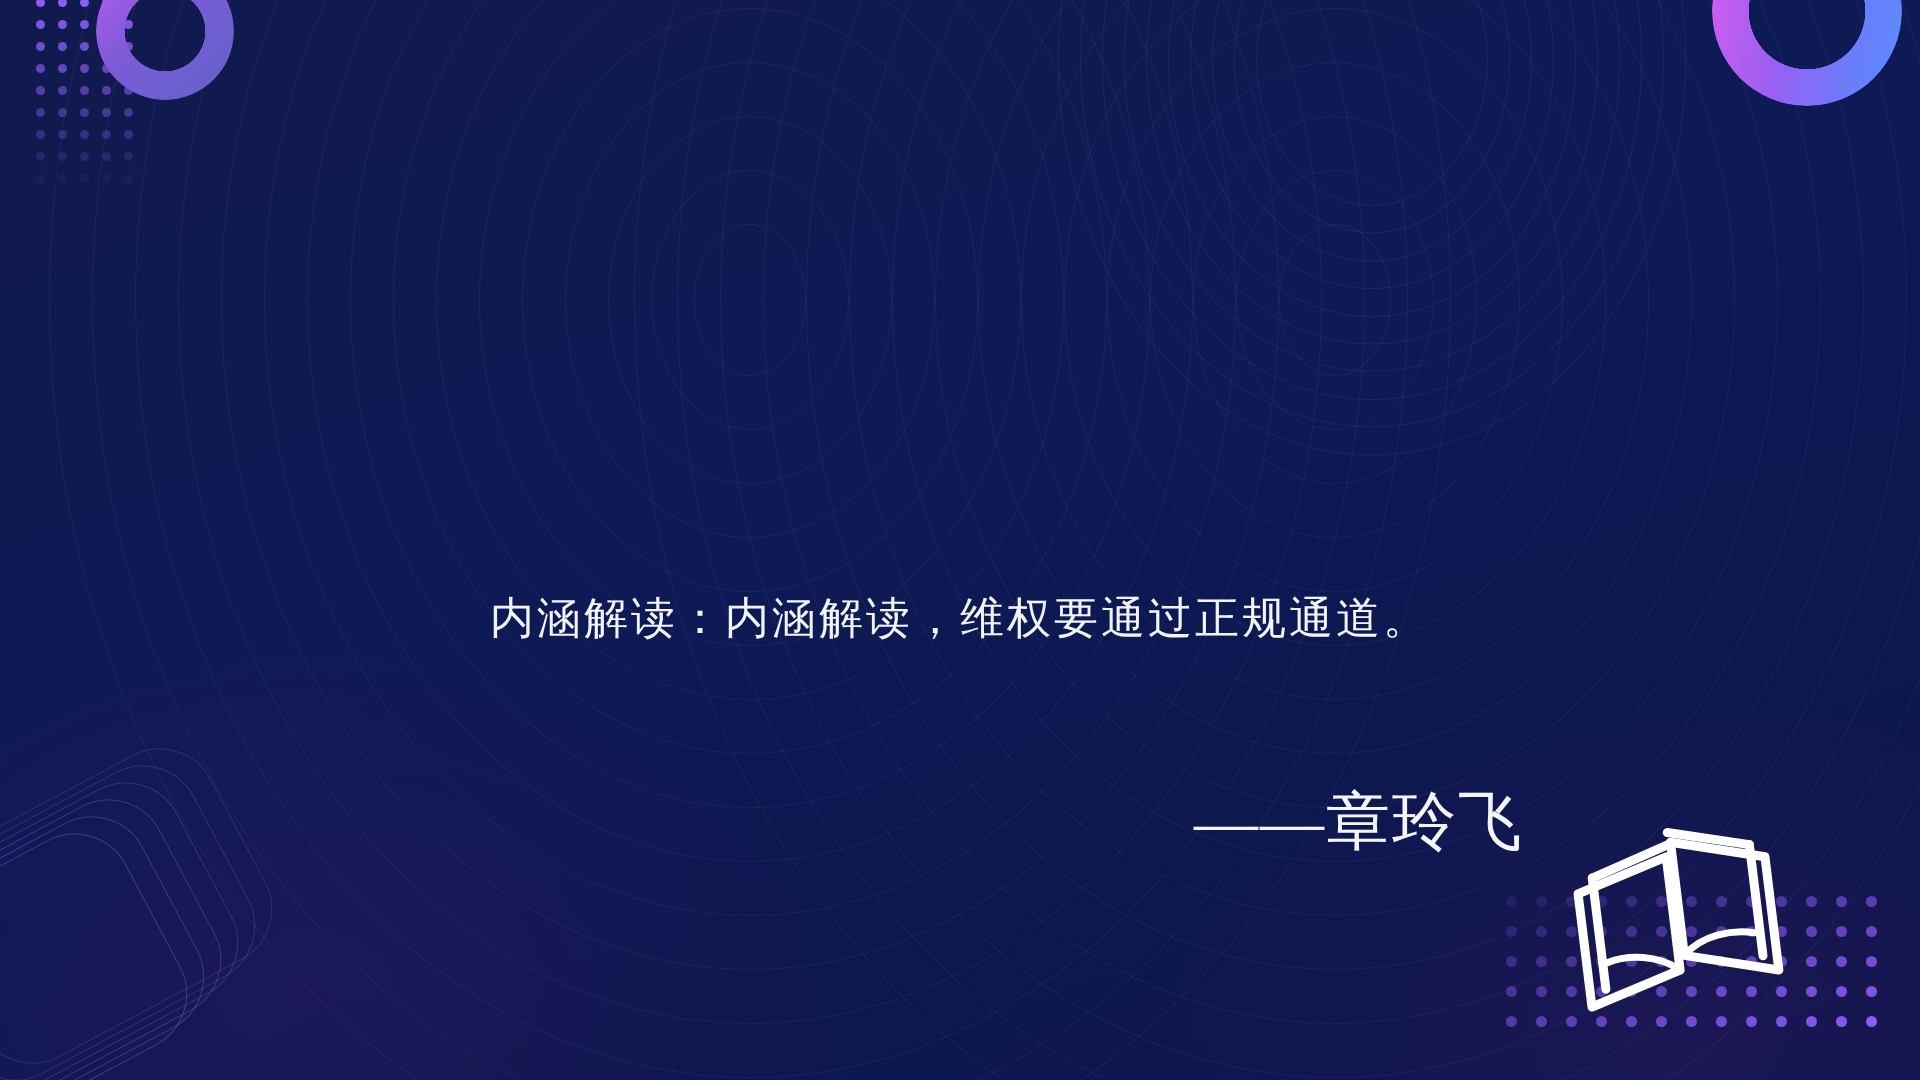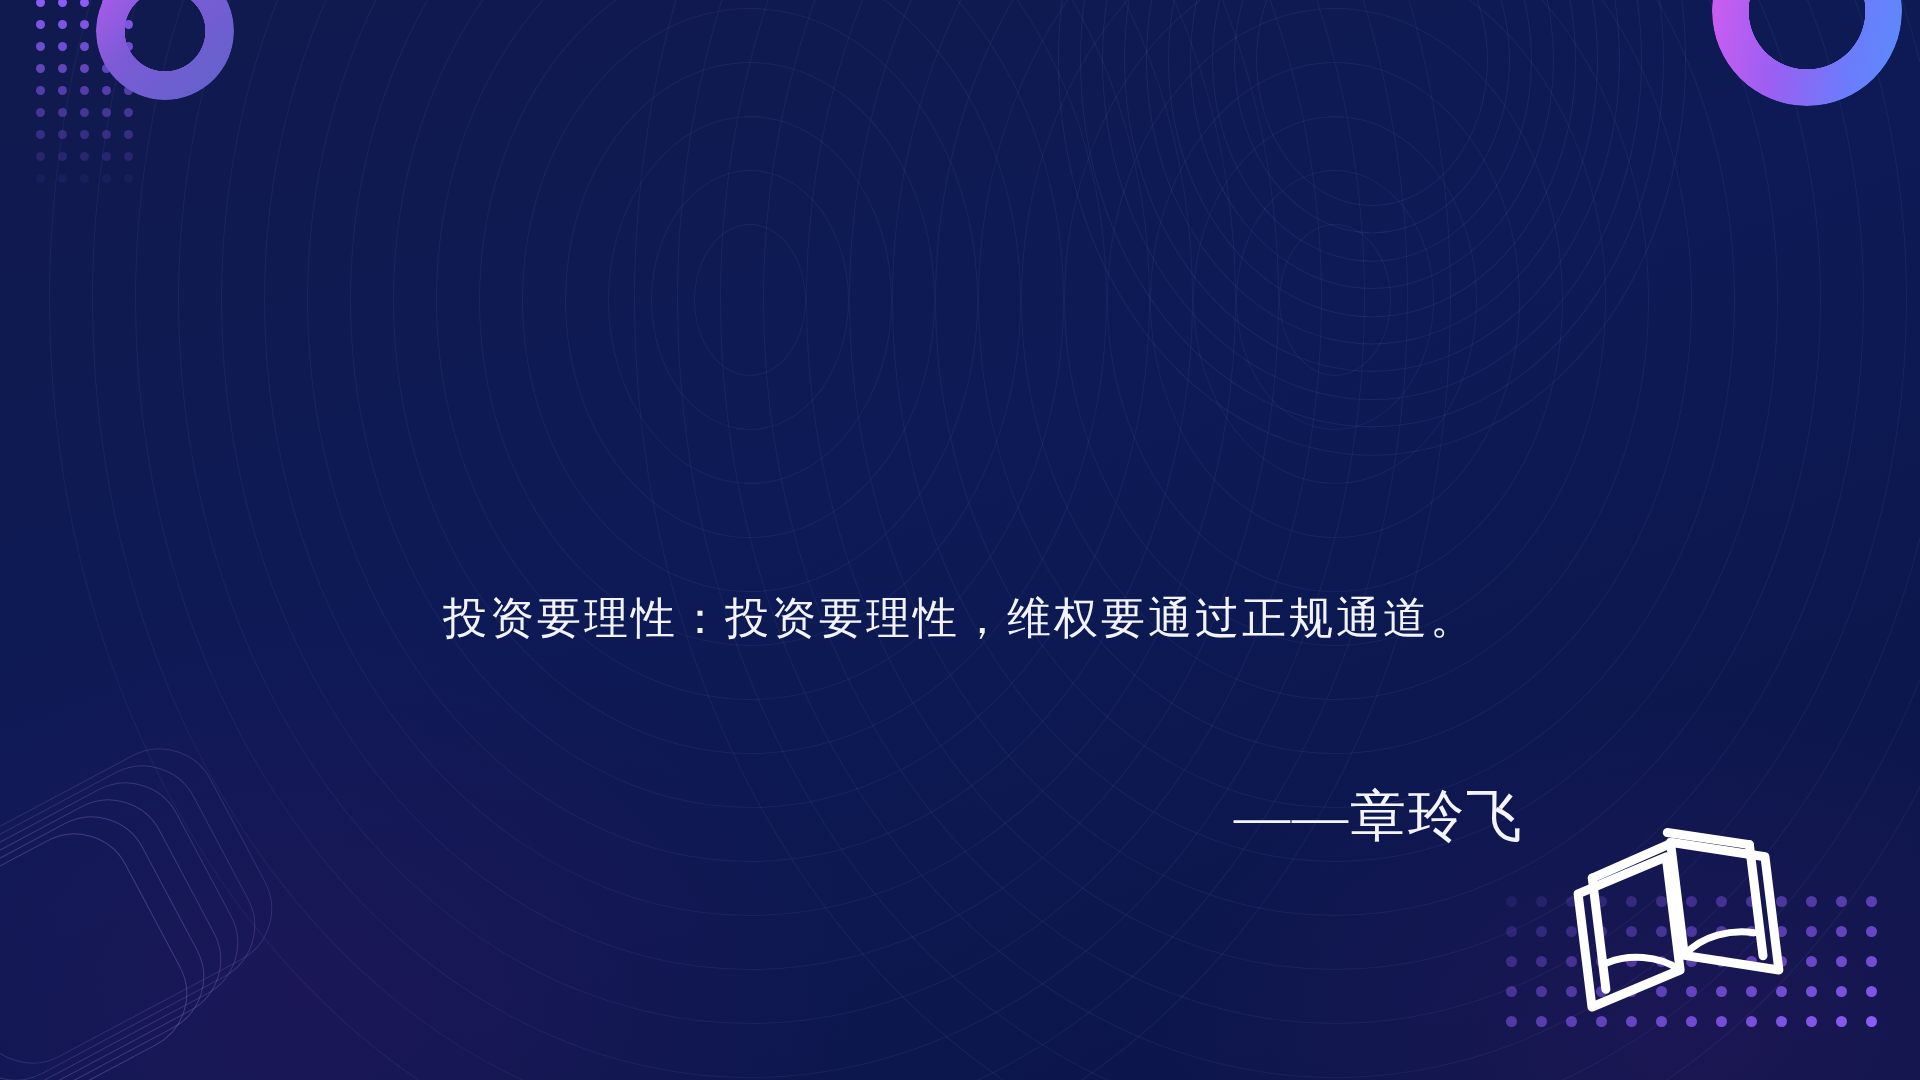--- a/index.html
+++ b/index.html
@@ -190,21 +190,21 @@
     white-space: nowrap;
   }
 
   .attribution {
     position: absolute;
     top: 780px;
     right: 396px;
     color: #f4f5fc;
     font-family: "Liberation Serif", "DejaVu Serif", serif;
     font-weight: 400;
-    font-size: 56px;
+    font-size: 64px;
     line-height: 1.3;
     letter-spacing: 2px;
     white-space: nowrap;
     margin-left: 16px;
   }
 </style>
 </head>
 <body>
 
 <div class="slide">
@@ -397,18 +397,18 @@
       <path d="M196 34 L116 12" stroke="#ffffff" stroke-width="9" stroke-linecap="round"></path>
       <path d="M36 48 L36 160" stroke="#ffffff" stroke-width="9" stroke-linecap="round"></path>
       <path d="M196 34 L196 146" stroke="#ffffff" stroke-width="9" stroke-linecap="round"></path>
       <path d="M112 150 C 92 132, 62 128, 40 134" stroke="#ffffff" stroke-width="7" stroke-linecap="round"></path>
       <path d="M118 136 C 138 118, 168 116, 190 122" stroke="#ffffff" stroke-width="7" stroke-linecap="round"></path>
     </svg>
   </div>
 
   <div class="content">
 
-    <div class="subtitle">投资要理性：投资要理性，维权要通过正规通道。</div>
+    <div class="subtitle">内涵解读：内涵解读，维权要通过正规通道。</div>
 
     <div class="attribution">——章玲飞</div>
   </div>
 
 </div>
 
 </body></html>

